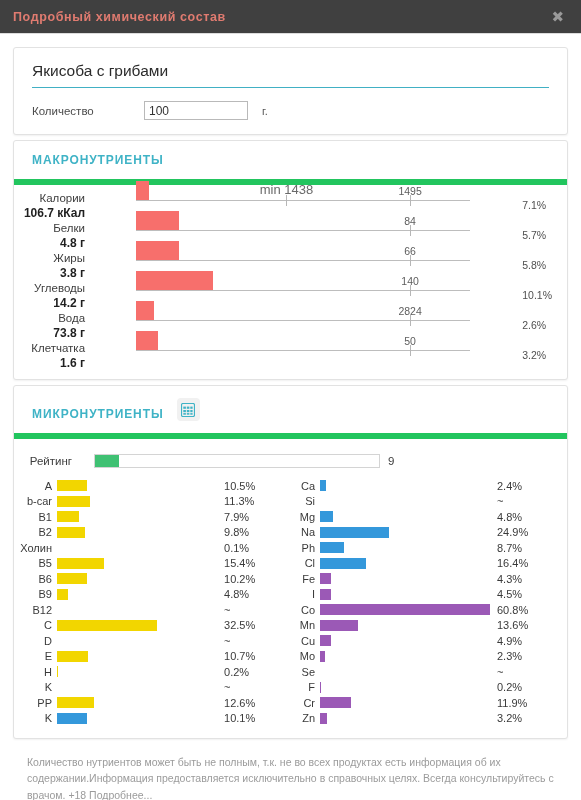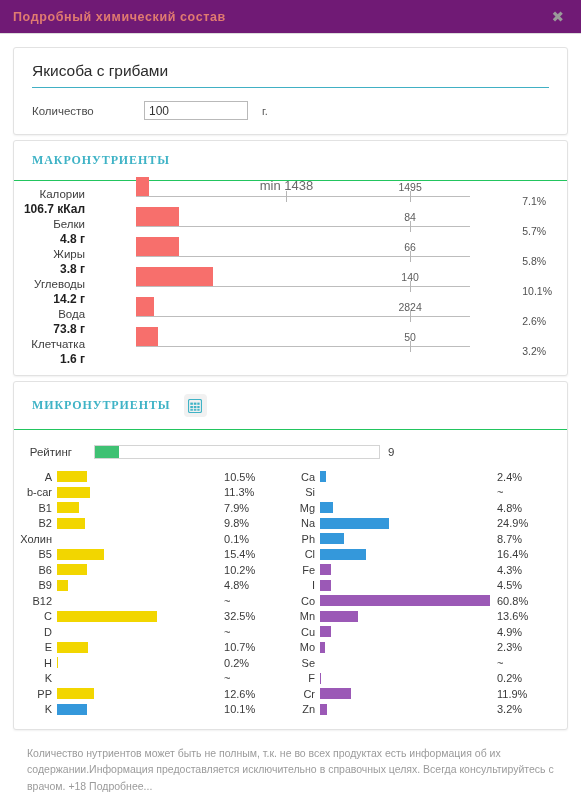--- a/index.html
+++ b/index.html
@@ -12,21 +12,21 @@
   #app {
     width: 581px; height: 800px;
     position: relative;
     background: #ffffff;
     box-sizing: border-box;
   }
 
   
   .titlebar {
     height: 34px;
-    background: #701a75;
+    background: #404040;
     border-bottom: 1px solid #dcdcdc;
     display: flex;
     align-items: center;
     justify-content: space-between;
     padding: 0 14px 0 13px;
     box-sizing: border-box;
   }
   .titlebar-title {
     color: #e07b70;
     font-size: 12.5px;
@@ -80,25 +80,24 @@
     padding: 0 4px;
     box-sizing: border-box;
     font-family: "Liberation Sans", sans-serif;
     border-radius: 0;
   }
   .qty-unit { margin-left: 14px; color: #555; font-size: 11px; }
 
   
   .section-head {
     padding: 12px 18px;
-    border-bottom: 1px solid #22c55e;
-    display: flex;
-    align-items: center;
+    border-bottom: 6px solid #22c55e;
+    display: flex;
+    align-items: flex-end;
     gap: 13px;
-    font-family: Liberation Serif, serif;
   }
   .section-title {
     color: #3fb3c6;
     font-size: 12px;
     font-weight: bold;
     letter-spacing: 0.9px;
   }
   .grid-icon-btn {
     width: 23px; height: 23px;
     background: #f1f1f1;

